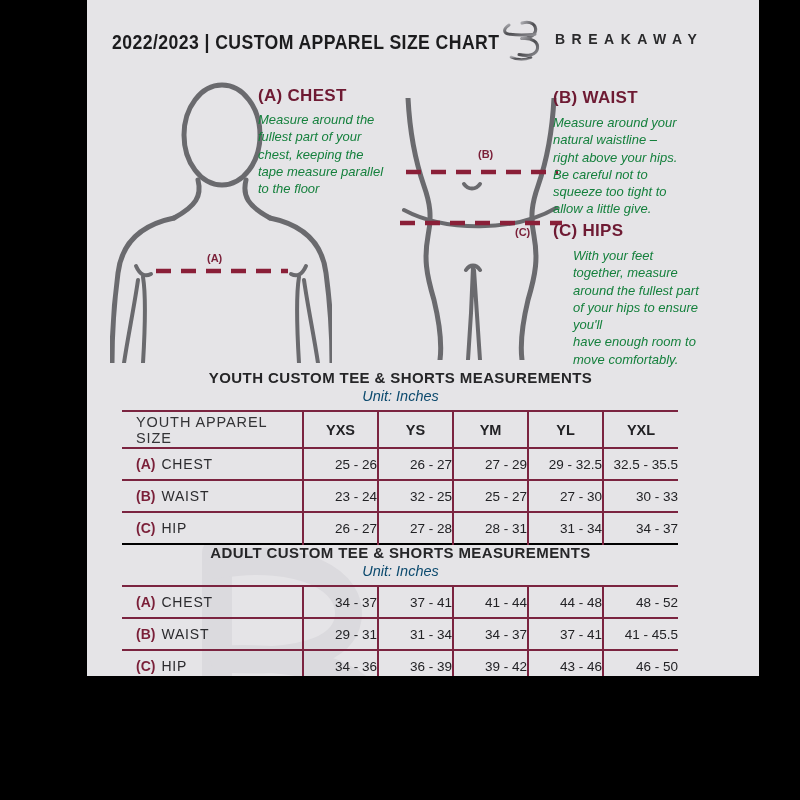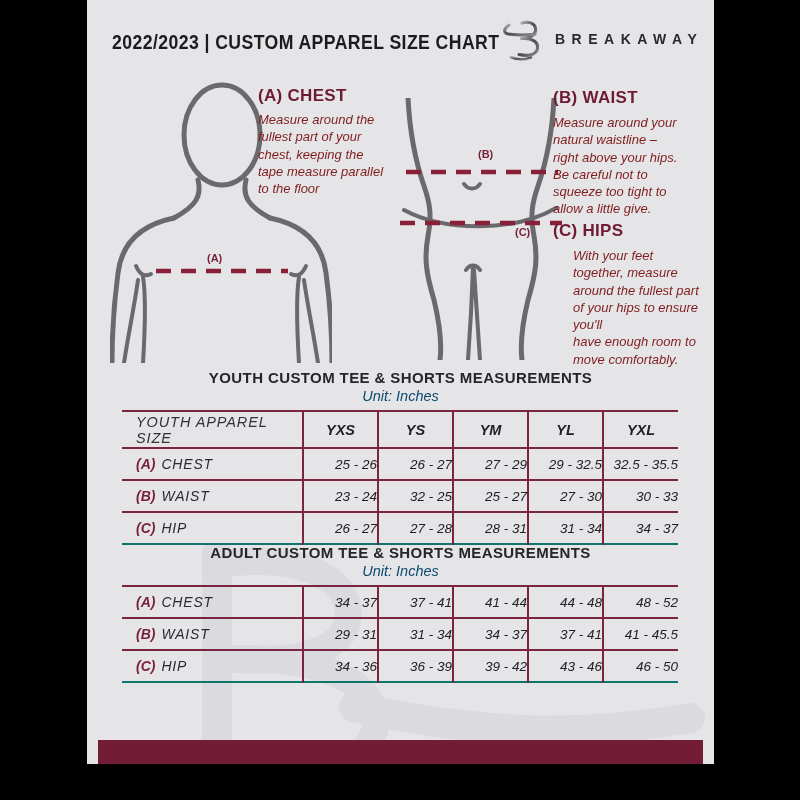--- a/index.html
+++ b/index.html
@@ -1,41 +1,41 @@
 <!DOCTYPE html>
 <html><head>
 <meta charset="utf-8">
 <style>
   html,body{margin:0;padding:0;background:#000;}
   .stage{position:relative;width:800px;height:800px;background:#000;overflow:hidden;
          font-family:"Liberation Sans",sans-serif;}
-  .page{position:absolute;left:87px;top:0;width:627px;height:764px;background:#e5e4e7;overflow:hidden;}
+  .page{position:absolute;left:87px;top:0;width:627px;height:676px;background:#e5e4e7;overflow:hidden;padding-left:45px;}
 
   
   .doc-title{position:absolute;left:25px;top:30px;font-size:21px;font-weight:700;color:#1c1c1e;
              letter-spacing:.5px;white-space:nowrap;transform:scaleX(.84);transform-origin:left center;}
   .brand{position:absolute;left:414px;top:17px;display:flex;align-items:center;gap:14px;}
   .brand-word{font-size:14px;font-weight:700;letter-spacing:6.5px;color:#2a2a2c;}
 
   
   .fig{position:absolute;z-index:1;}
   .fig-label{position:absolute;z-index:2;font-size:11px;font-weight:700;color:#7a1f38;}
 
   
   .mg-head{position:absolute;z-index:2;font-size:17px;font-weight:700;color:#6e1a33;letter-spacing:.3px;}
-  .mg-text{position:absolute;z-index:2;font-size:13px;font-style:italic;color:#7f1d1d;
+  .mg-text{position:absolute;z-index:2;font-size:13px;font-style:italic;color:#15803d;
            line-height:1.33;white-space:pre-line;}
 
   
   .tbl-title{position:absolute;left:0;width:627px;text-align:center;font-size:15px;font-weight:700;
              color:#262628;letter-spacing:.4px;z-index:1;}
   .tbl-unit{position:absolute;left:0;width:627px;text-align:center;font-size:14.5px;font-style:italic;
             color:#0c4a6e;z-index:1;}
   table.size-table{position:absolute;left:35px;width:556px;border-collapse:collapse;table-layout:fixed;
-            z-index:1;background:transparent;border-bottom:2px solid #0f766e;font-style:italic;}
+            z-index:1;background:transparent;border-bottom:2px solid #000000;}
   table.size-table col.c0{width:181px;}
   table.size-table col.cv{width:75px;}
   table.size-table tr{border-top:2px solid #7b2440;}
   table.size-table th,table.size-table td{border-left:2px solid #7b2440;padding:0;
             text-align:center;vertical-align:middle;color:#222225;background:transparent;}
   table.size-table th.lab,table.size-table td.lab{border-left:none;text-align:left;padding-left:14px;}
   table.size-table tr.hrow th{height:35px;font-size:14.5px;font-weight:700;}
   table.size-table tr.hrow th.lab{font-weight:400;letter-spacing:.9px;font-size:14.5px;color:#333336;}
   table.size-table td{height:30px;font-size:13.5px;text-align:right;}
   .rk{color:#7a1f38;font-weight:700;font-size:14px;}

